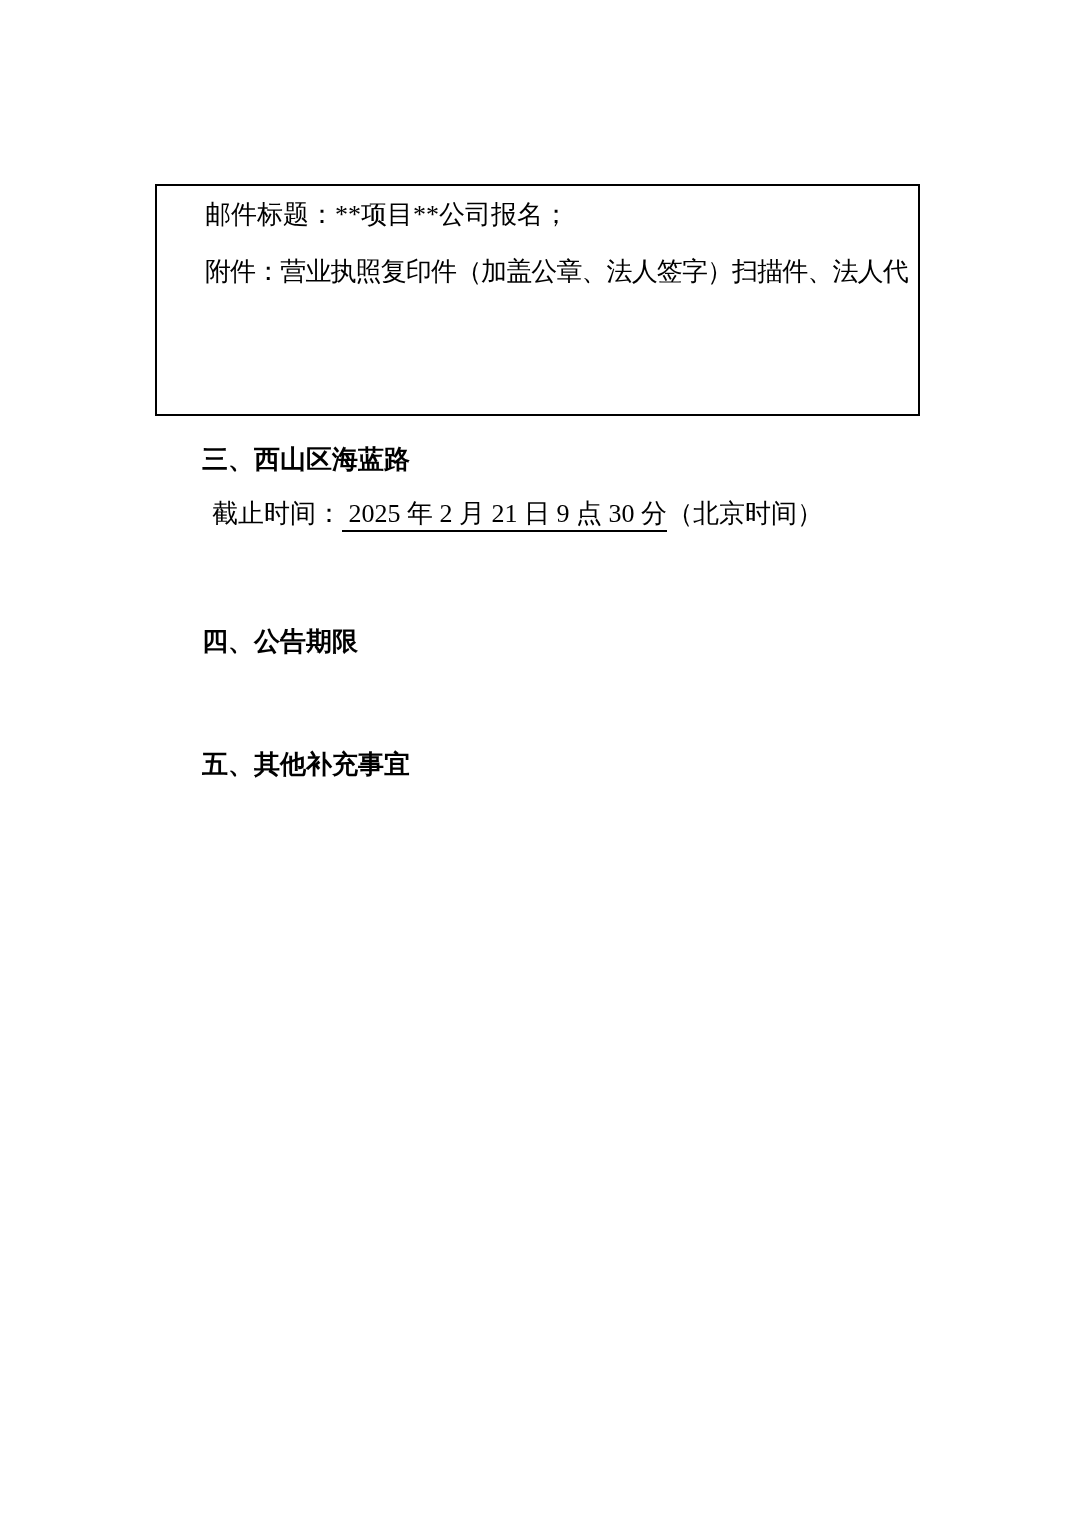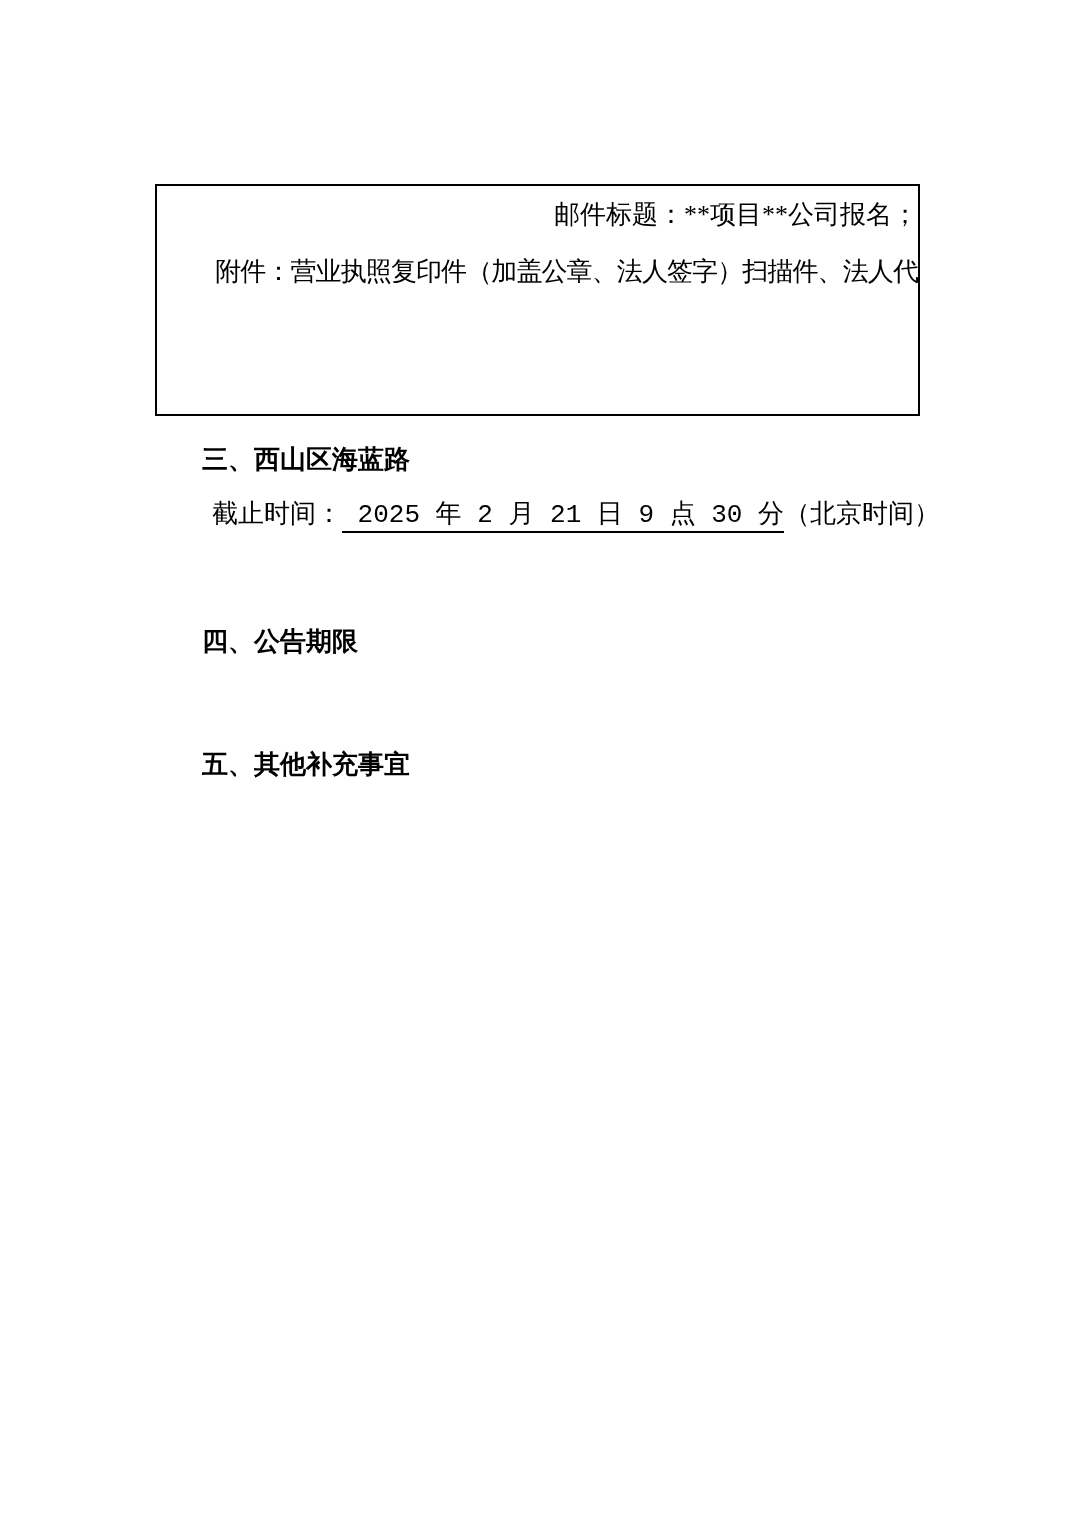--- a/index.html
+++ b/index.html
@@ -24,28 +24,26 @@
     height: 232px;
     box-sizing: border-box;
     border: 2px solid #000000;
     overflow: hidden;
   }
   .bline {
     height: 57px;
     line-height: 57px;
     padding-left: 6px;
     white-space: pre;
-    text-align: right;
   }
   .bline.indent {
     padding-left: 48px;
   }
   .bline.tight {
     letter-spacing: -0.9px;
-    margin-left: 6px;
   }
   .h {
     position: absolute;
     left: 202px;
     line-height: 1;
     font-weight: bold;
     white-space: pre;
   }
   .t {
     position: absolute;
@@ -54,21 +52,20 @@
     white-space: pre;
   }
   .lbl {
     font-weight: normal;
   }
   .u {
     display: inline-block;
     line-height: 1;
     padding-bottom: 3px;
     border-bottom: 2px solid #000000;
-    font-family: Liberation Mono, monospace;
   }
 </style>
 </head>
 <body>
 
 <div class="doc">
 
   <div class="notice-box">
     <div class="bline indent">邮件标题：**项目**公司报名；</div>
     <div class="bline indent tight">附件：营业执照复印件（加盖公章、法人签字）扫描件、法人代</div>

